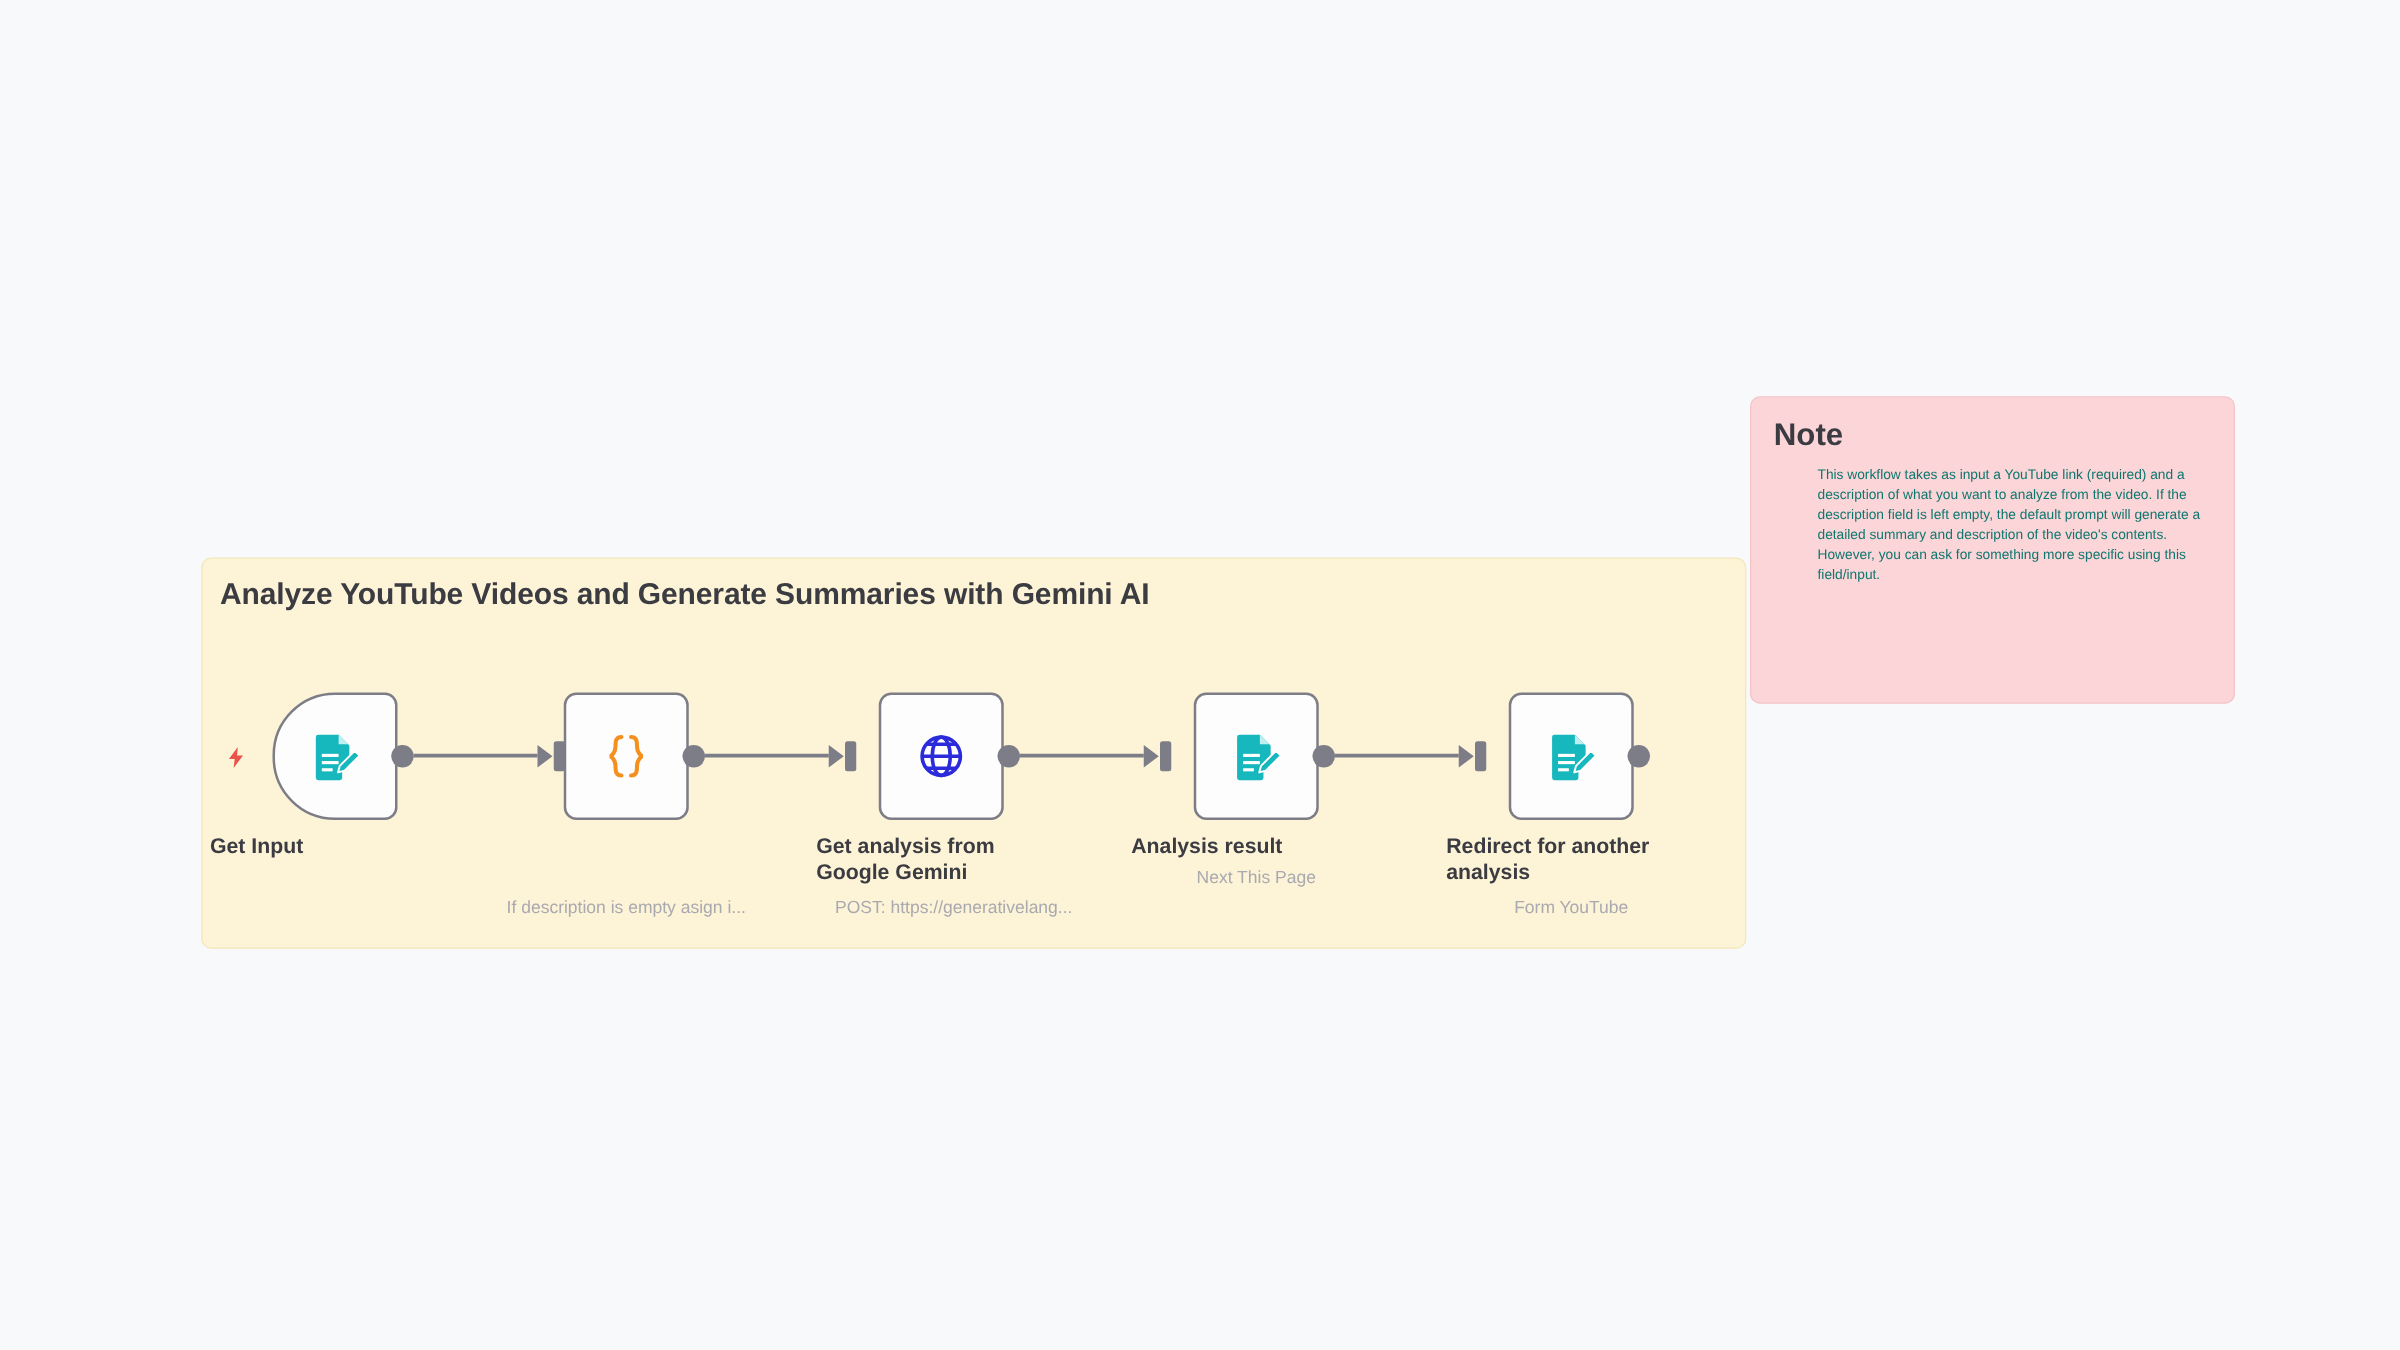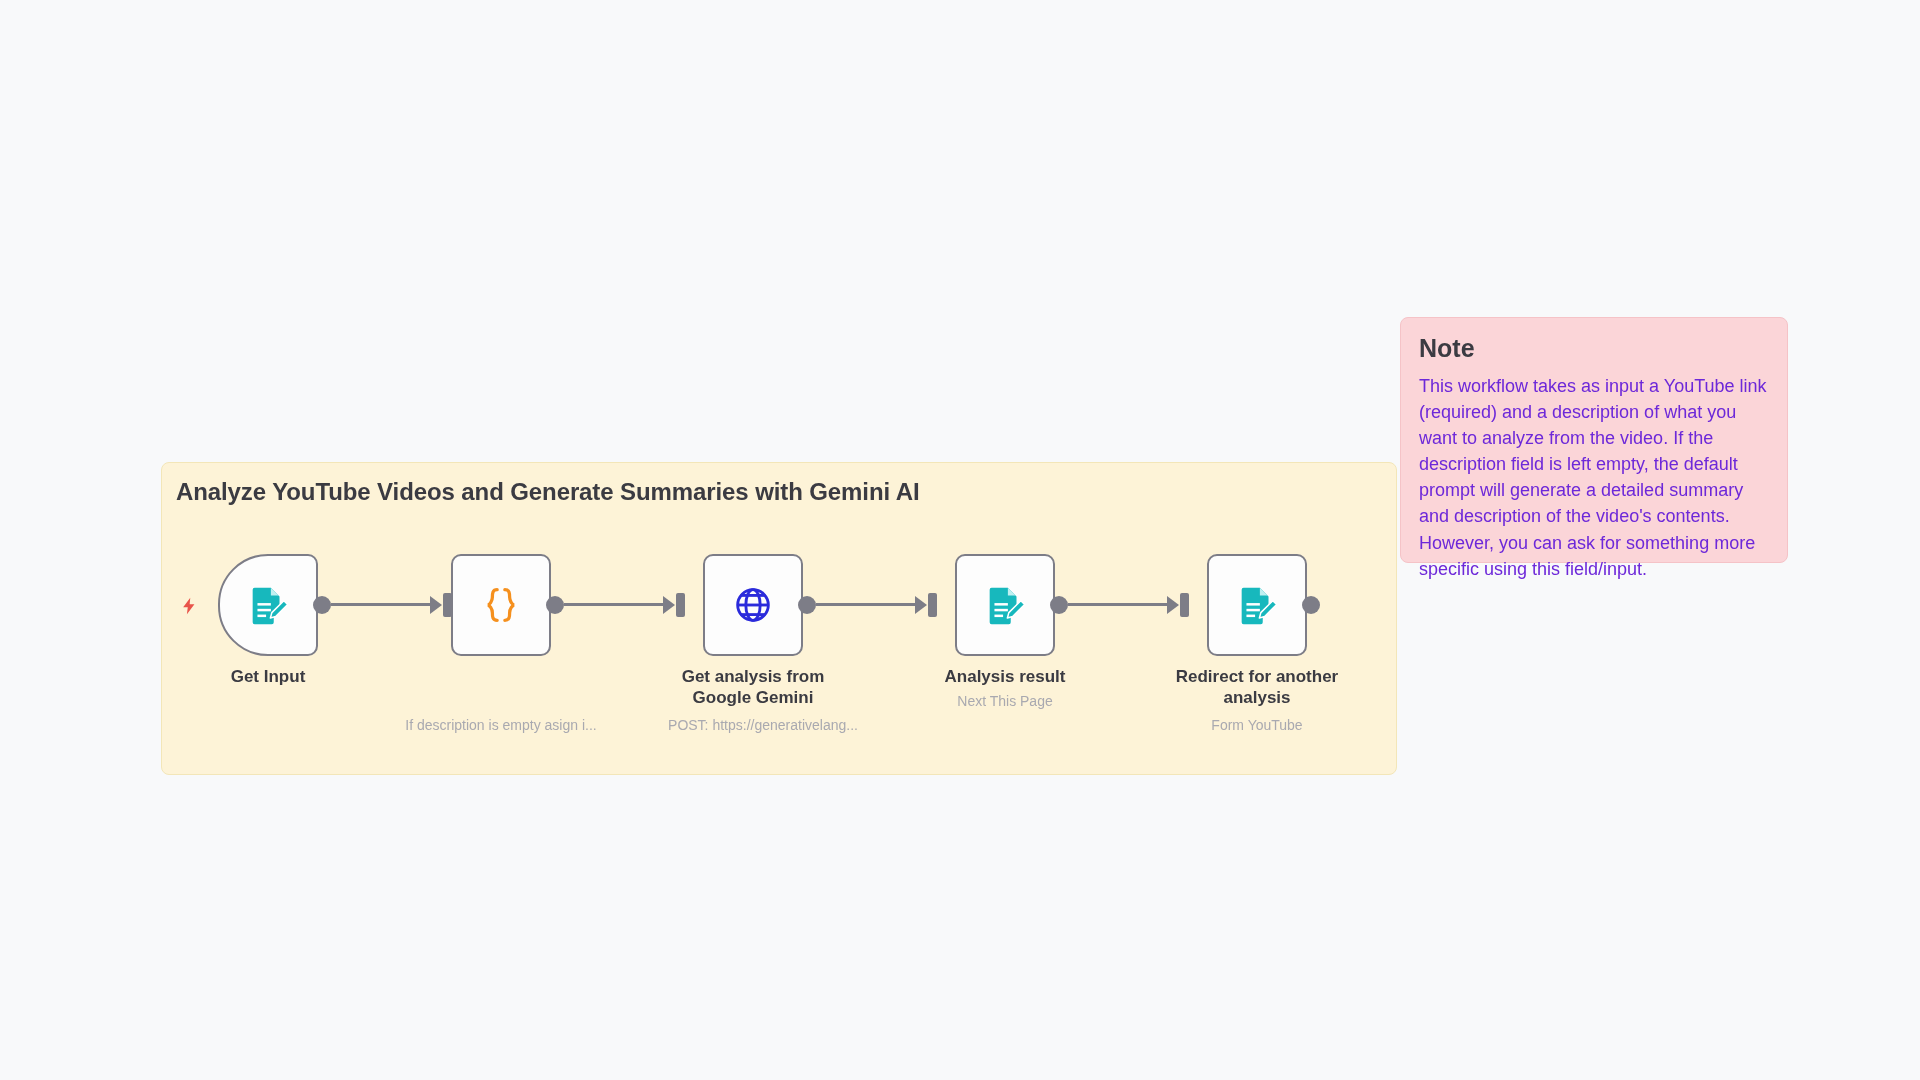--- a/index.html
+++ b/index.html
@@ -27,21 +27,20 @@
   
   #workflow-group {
     position: absolute;
     left: 161px;
     top: 446px;
     width: 1236px;
     height: 313px;
     background: #fdf3d7;
     border: 1px solid #f3e6b8;
     border-radius: 8px;
-    margin-top: 16px;
   }
 
   #workflow-title {
     position: absolute;
     left: 14px;
     top: 15px;
     font-size: 24px;
     font-weight: bold;
     color: #3b3b42;
     letter-spacing: -0.1px;
@@ -114,21 +113,21 @@
     border-top: 9px solid transparent;
     border-bottom: 9px solid transparent;
     border-left: 12px solid #7d7d87;
   }
 
   
   .node-label {
     position: absolute;
     top: 666px;
     width: 200px;
-    text-align: center;
+    text-align: left;
     font-size: 17px;
     font-weight: bold;
     color: #3b3b42;
     line-height: 1.25;
   }
 
   .node-sub {
     position: absolute;
     width: 230px;
     text-align: center;
@@ -154,23 +153,24 @@
   }
 
   #note-title {
     font-size: 25px;
     font-weight: bold;
     color: #3b3b42;
     margin-bottom: 10px;
   }
 
   #note-body {
-    font-size: 18px;
+    font-size: 11px;
     line-height: 1.45;
-    color: #6d28d9;
+    color: #0f766e;
+    margin-left: 35px;
   }
 </style>
 </head>
 <body>
 
 <div id="canvas">
 
   <div id="workflow-group">
     <div id="workflow-title">Analyze YouTube Videos and Generate Summaries with Gemini AI</div>
   </div>

